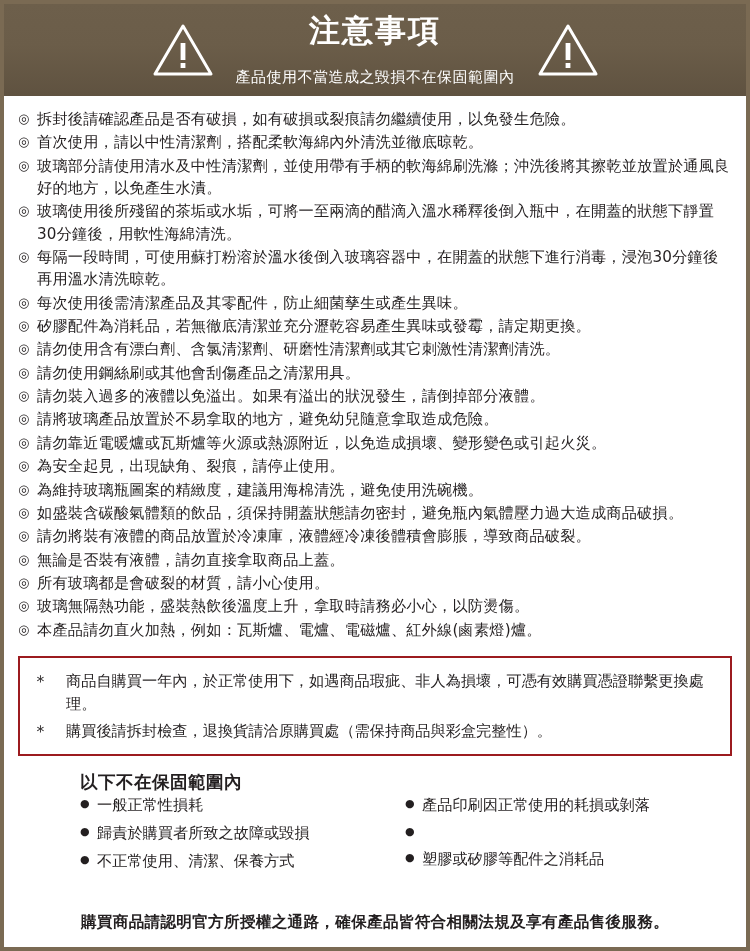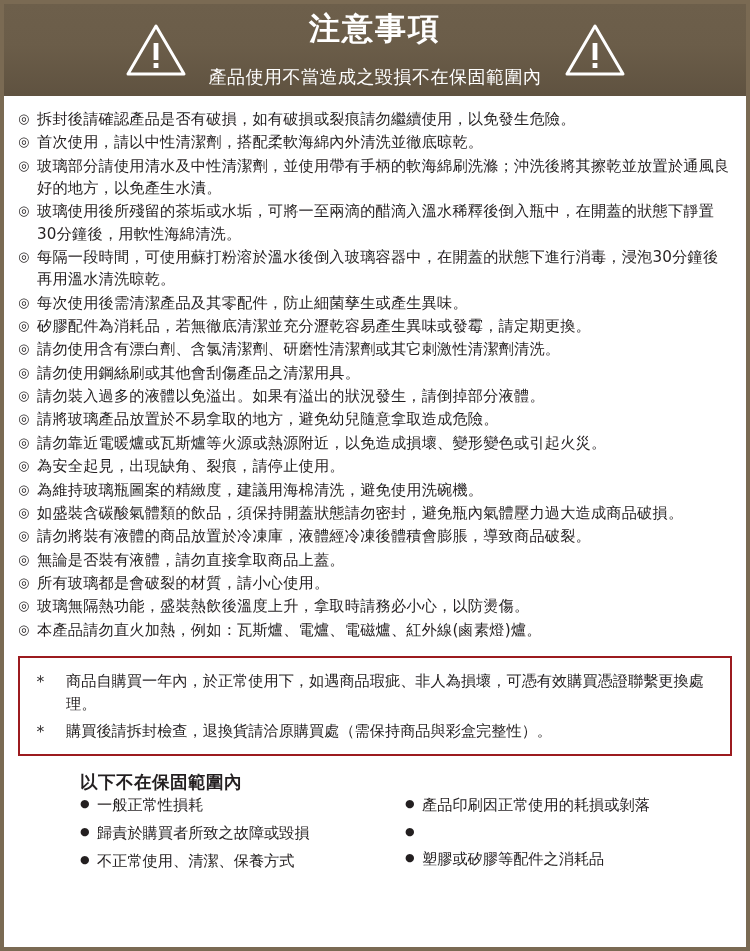--- a/index.html
+++ b/index.html
@@ -45,21 +45,21 @@
     text-align: center;
     color: #ffffff;
   }
   .header-title {
     font-size: 31px;
     font-weight: bold;
     letter-spacing: 2px;
     line-height: 1.15;
   }
   .header-sub {
-    font-size: 18px;
+    font-size: 15px;
     letter-spacing: 0.5px;
     margin-top: 19px;
   }
 
   
   .notes {
     padding: 12px 14px 4px 14px;
   }
   .note {
     display: flex;
@@ -294,14 +294,15 @@
           <span class="bullet">●</span>
         </div>
         <div class="excl-item">
           <span class="bullet">●</span>
           <span>塑膠或矽膠等配件之消耗品</span>
         </div>
       </div>
     </div>
   </div>
 
+  <div class="footer">購買商品請認明官方所授權之通路，確保產品皆符合相關法規及享有產品售後服務。</div>
 
 </div>
 
 </body></html>

